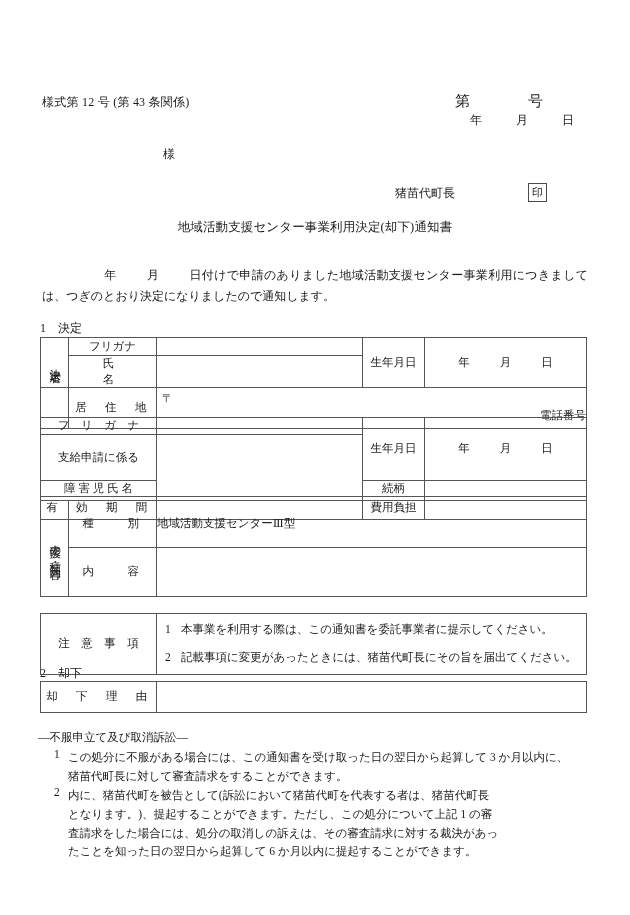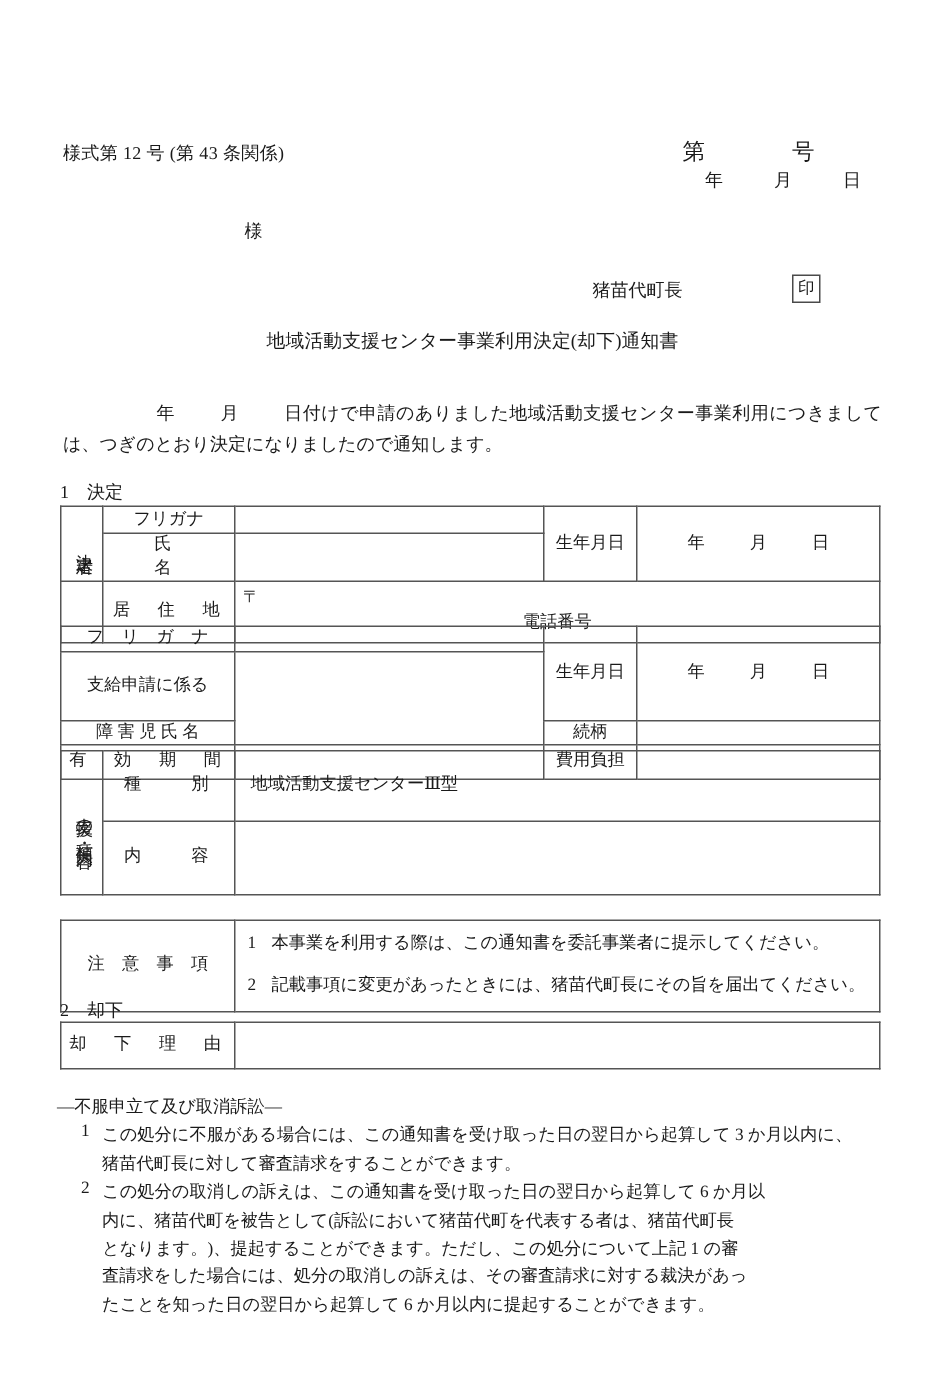--- a/index.html
+++ b/index.html
@@ -204,21 +204,21 @@
       </tr>
       <tr>
         <td class="lbl nb-top sp3" style="height:23px; padding-left:14px;">氏　名</td>
         <td class="nb-top"></td>
       </tr>
       <tr>
         <td class="vert"></td>
         <td class="lbl sp1" style="height:40px;">居　住　地</td>
         <td colspan="3" style="position:relative; vertical-align:top;">
           <span class="postal" style="position:absolute; left:5px; top:3px;">〒</span>
-          <span style="position:absolute; left:0; right:0; bottom:5px; text-align:center;">電話番号</span>
+          <span style="position:absolute; left:0; right:0; bottom:5px; text-align:right;">電話番号</span>
         </td>
       </tr>
     </tbody>
   </table>
 
   <table class="grid" style="left:40px; top:417px; width:546px;">
     <colgroup>
       <col style="width:116px;">
       <col style="width:206px;">
       <col style="width:62px;">
@@ -258,21 +258,21 @@
   <table class="grid" style="left:40px; top:500px; width:546px;">
     <colgroup>
       <col style="width:28px;">
       <col style="width:88px;">
       <col style="width:430px;">
     </colgroup>
     <tbody>
       <tr>
         <td class="vert" rowspan="2">支援の種類・内容</td>
         <td class="lbl sp1" style="height:46px;">種　　別</td>
-        <td style="padding-left:10px;">地域活動支援センターⅢ型</td>
+        <td style="padding-left:0;">地域活動支援センターⅢ型</td>
       </tr>
       <tr>
         <td class="lbl sp1" style="height:48px;">内　　容</td>
         <td style="padding-left:18px;"></td>
       </tr>
     </tbody>
   </table>
 
   <table class="grid" style="left:40px; top:613px; width:546px;">
     <colgroup>
@@ -320,21 +320,20 @@
       <span class="num">1</span>
       <span class="txt">
         <p class="j">この処分に不服がある場合には、この通知書を受け取った日の翌日から起算して 3 か月以内に、</p>
         <p>猪苗代町長に対して審査請求をすることができます。</p>
       </span>
     </div>
 
     <div class="appeal-row">
       <span class="num">2</span>
       <span class="txt">
-        <p class="j">この処分の取消しの訴えは、この通知書を受け取った日の翌日から起算して 6 か月以</p>
         <p class="j">内に、猪苗代町を被告として(訴訟において猪苗代町を代表する者は、猪苗代町長</p>
         <p class="j">となります。)、提起することができます。ただし、この処分について上記 1 の審</p>
         <p class="j">査請求をした場合には、処分の取消しの訴えは、その審査請求に対する裁決があっ</p>
         <p class="j">たことを知った日の翌日から起算して 6 か月以内に提起することができます。</p>
       </span>
     </div>
   </div>
 
 </div>
 

